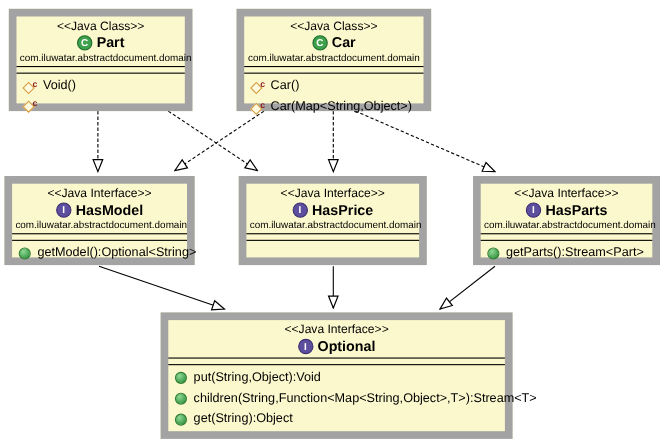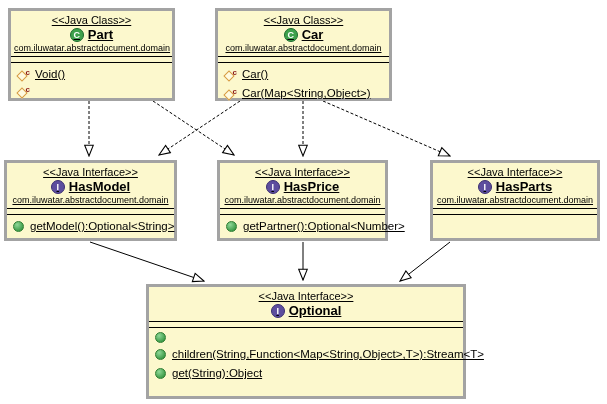--- a/index.html
+++ b/index.html
@@ -4,25 +4,24 @@
 <style>
   html,body{margin:0;padding:0;background:#ffffff;}
   body{font-family:"Liberation Sans", sans-serif;}
   .canvas{
     position:relative;width:607px;height:404px;background:#ffffff;overflow:hidden;
   }
   svg.edges{position:absolute;left:0;top:0;width:607px;height:404px;}
   .uml-node{
     position:absolute;
     background:#FCF8CD;
-    border:3px solid #a3a3a3;
+    border:7px solid #a3a3a3;
     box-sizing:border-box;
     display:flex;flex-direction:column;
     color:#000;
-    text-decoration:underline;
   }
   .hdr{
     text-align:center;
     padding:3px 3px 2px 3px;
     border-bottom:1px solid #000;
   }
   .stereo{font-size:11px;line-height:13px;}
   .name-row{
     display:flex;align-items:center;justify-content:center;gap:4px;
     font-size:13px;font-weight:bold;line-height:16px;
@@ -168,52 +167,53 @@
   <div class="uml-node" style="left:217px;top:160px;width:171px;height:81px">
     <div class="hdr">
       <div class="stereo">&lt;&lt;Java Interface&gt;&gt;</div>
       <div class="name-row">
         <span class="badge iface-badge">I</span>
         <span>HasPrice</span>
       </div>
       <div class="pkg">com.iluwatar.abstractdocument.domain</div>
     </div>
     <div class="strip"></div>
-    <div class="members">
-      <div class="member">
-        <span class="method-ball"></span>
-        <span>getPartner():Optional&lt;Number&gt;</span>
-      </div>
-    </div>
   </div>
 
   <div class="uml-node" style="left:430px;top:160px;width:170px;height:81px">
     <div class="hdr">
       <div class="stereo">&lt;&lt;Java Interface&gt;&gt;</div>
       <div class="name-row">
         <span class="badge iface-badge">I</span>
         <span>HasParts</span>
       </div>
       <div class="pkg">com.iluwatar.abstractdocument.domain</div>
     </div>
     <div class="strip"></div>
+    <div class="members">
+      <div class="member">
+        <span class="method-ball"></span>
+        <span>getParts():Stream&lt;Part&gt;</span>
+      </div>
+    </div>
   </div>
 
   <div class="uml-node" style="left:146px;top:284px;width:320px;height:115px">
     <div class="hdr">
       <div class="stereo">&lt;&lt;Java Interface&gt;&gt;</div>
       <div class="name-row">
         <span class="badge iface-badge">I</span>
         <span>Optional</span>
       </div>
     </div>
     <div class="strip"></div>
     <div class="members">
       <div class="member">
         <span class="method-ball"></span>
+        <span>put(String,Object):Void</span>
       </div>
       <div class="member">
         <span class="method-ball"></span>
         <span>children(String,Function&lt;Map&lt;String,Object&gt;,T&gt;):Stream&lt;T&gt;</span>
       </div>
       <div class="member">
         <span class="method-ball"></span>
         <span>get(String):Object</span>
       </div>
     </div>

